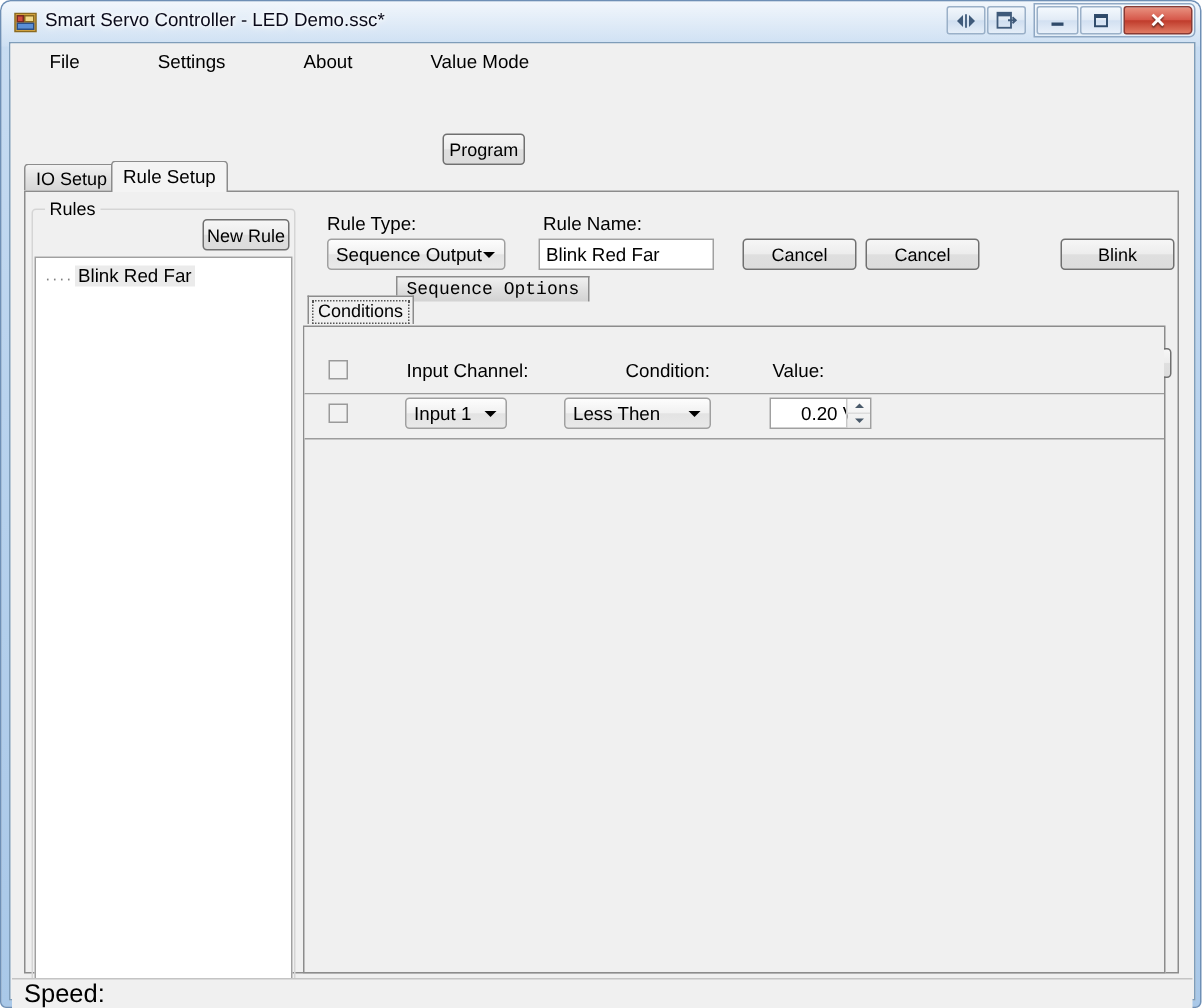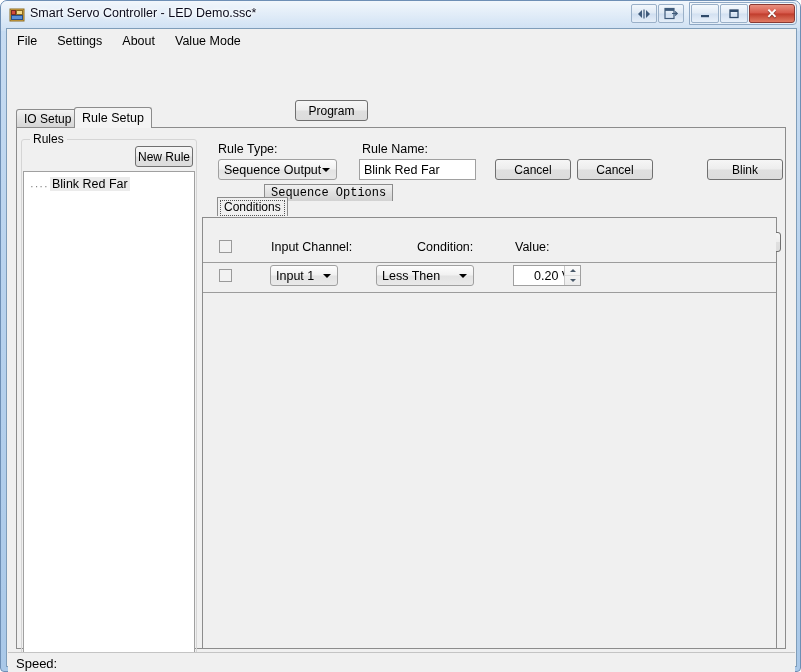--- a/index.html
+++ b/index.html
@@ -102,41 +102,41 @@
   }
 
   
   .menubar {
     position: absolute; left: 0; top: 0;
     width: 789px; height: 24px;
     background: #f0f0f0;
     display: flex; align-items: center;
   }
   .menu-item {
-    padding: 3px 10px;
+    padding: 3px 26px;
     font-size: 12.5px;
     color: #000;
     white-space: nowrap;
   }
 
   
   .btn {
     box-sizing: border-box;
     border: 1px solid #707070;
     border-radius: 3px;
     background: linear-gradient(to bottom, #f6f6f6 0%, #ededed 48%, #dfdfdf 52%, #dcdcdc 100%);
     font-family: "Liberation Sans", sans-serif;
     font-size: 12px;
     color: #000;
     display: flex; align-items: center; justify-content: center;
     text-align: center;
   }
   .btn-program {
-    position: absolute; left: 288px; top: 71px;
-    width: 73px; height: 21px;
+    position: absolute; left: 288px; top: 60px;
+    width: 55px; height: 21px;
   }
 
   
   .tabstrip {
     position: absolute; left: 9px; top: 78px;
     width: 770px; height: 20px;
   }
   .tab {
     position: absolute; top: 2px;
     height: 18px;
@@ -347,21 +347,21 @@
   
   .statusbar {
     position: absolute; left: 1px; top: 623px;
     width: 787px; height: 20px;
     background: #f0f0f0;
     border-top: 1px solid #c4c4c4;
     display: flex; align-items: center;
   }
   .status-text {
     padding-left: 8px;
-    font-size: 13px;
+    font-size: 17px;
     color: #000;
   }
 </style>
 </head>
 <body>
 
 <div class="window">
   <div class="glass-sheen"></div>
 
   <div class="titlebar">
@@ -442,21 +442,21 @@
       <span class="arrow"></span>
     </div>
 
     <div class="lbl" style="left:355px; top:113px;">Rule Name:</div>
     <div class="textbox" style="left:352px; top:130px; width:117px;">Blink Red Far</div>
 
     <div class="btn" style="position:absolute; left:488px; top:130px; width:76px; height:21px;">Cancel</div>
     <div class="btn" style="position:absolute; left:570px; top:130px; width:76px; height:21px;">Cancel</div>
     <div class="btn" style="position:absolute; left:700px; top:130px; width:76px; height:21px;">Blink</div>
 
-    <div class="itab active" style="left:210px; top:168px;text-align:center;">
+    <div class="itab active" style="left:198px; top:168px;text-align:center;">
       <span class="focusrect"></span>
       <span>Conditions</span>
     </div>
     <div class="itab" style="left:257px; top:155px;font-family:Liberation Mono, monospace;">Sequence Options</div>
 
     <div class="itabpage"></div>
 
     <div class="btn" style="position:absolute; left:705px; top:203px; width:30px; height:20px;">Add</div>
     <div class="btn" style="position:absolute; left:744px; top:203px; width:30px; height:20px;">Del</div>
 

